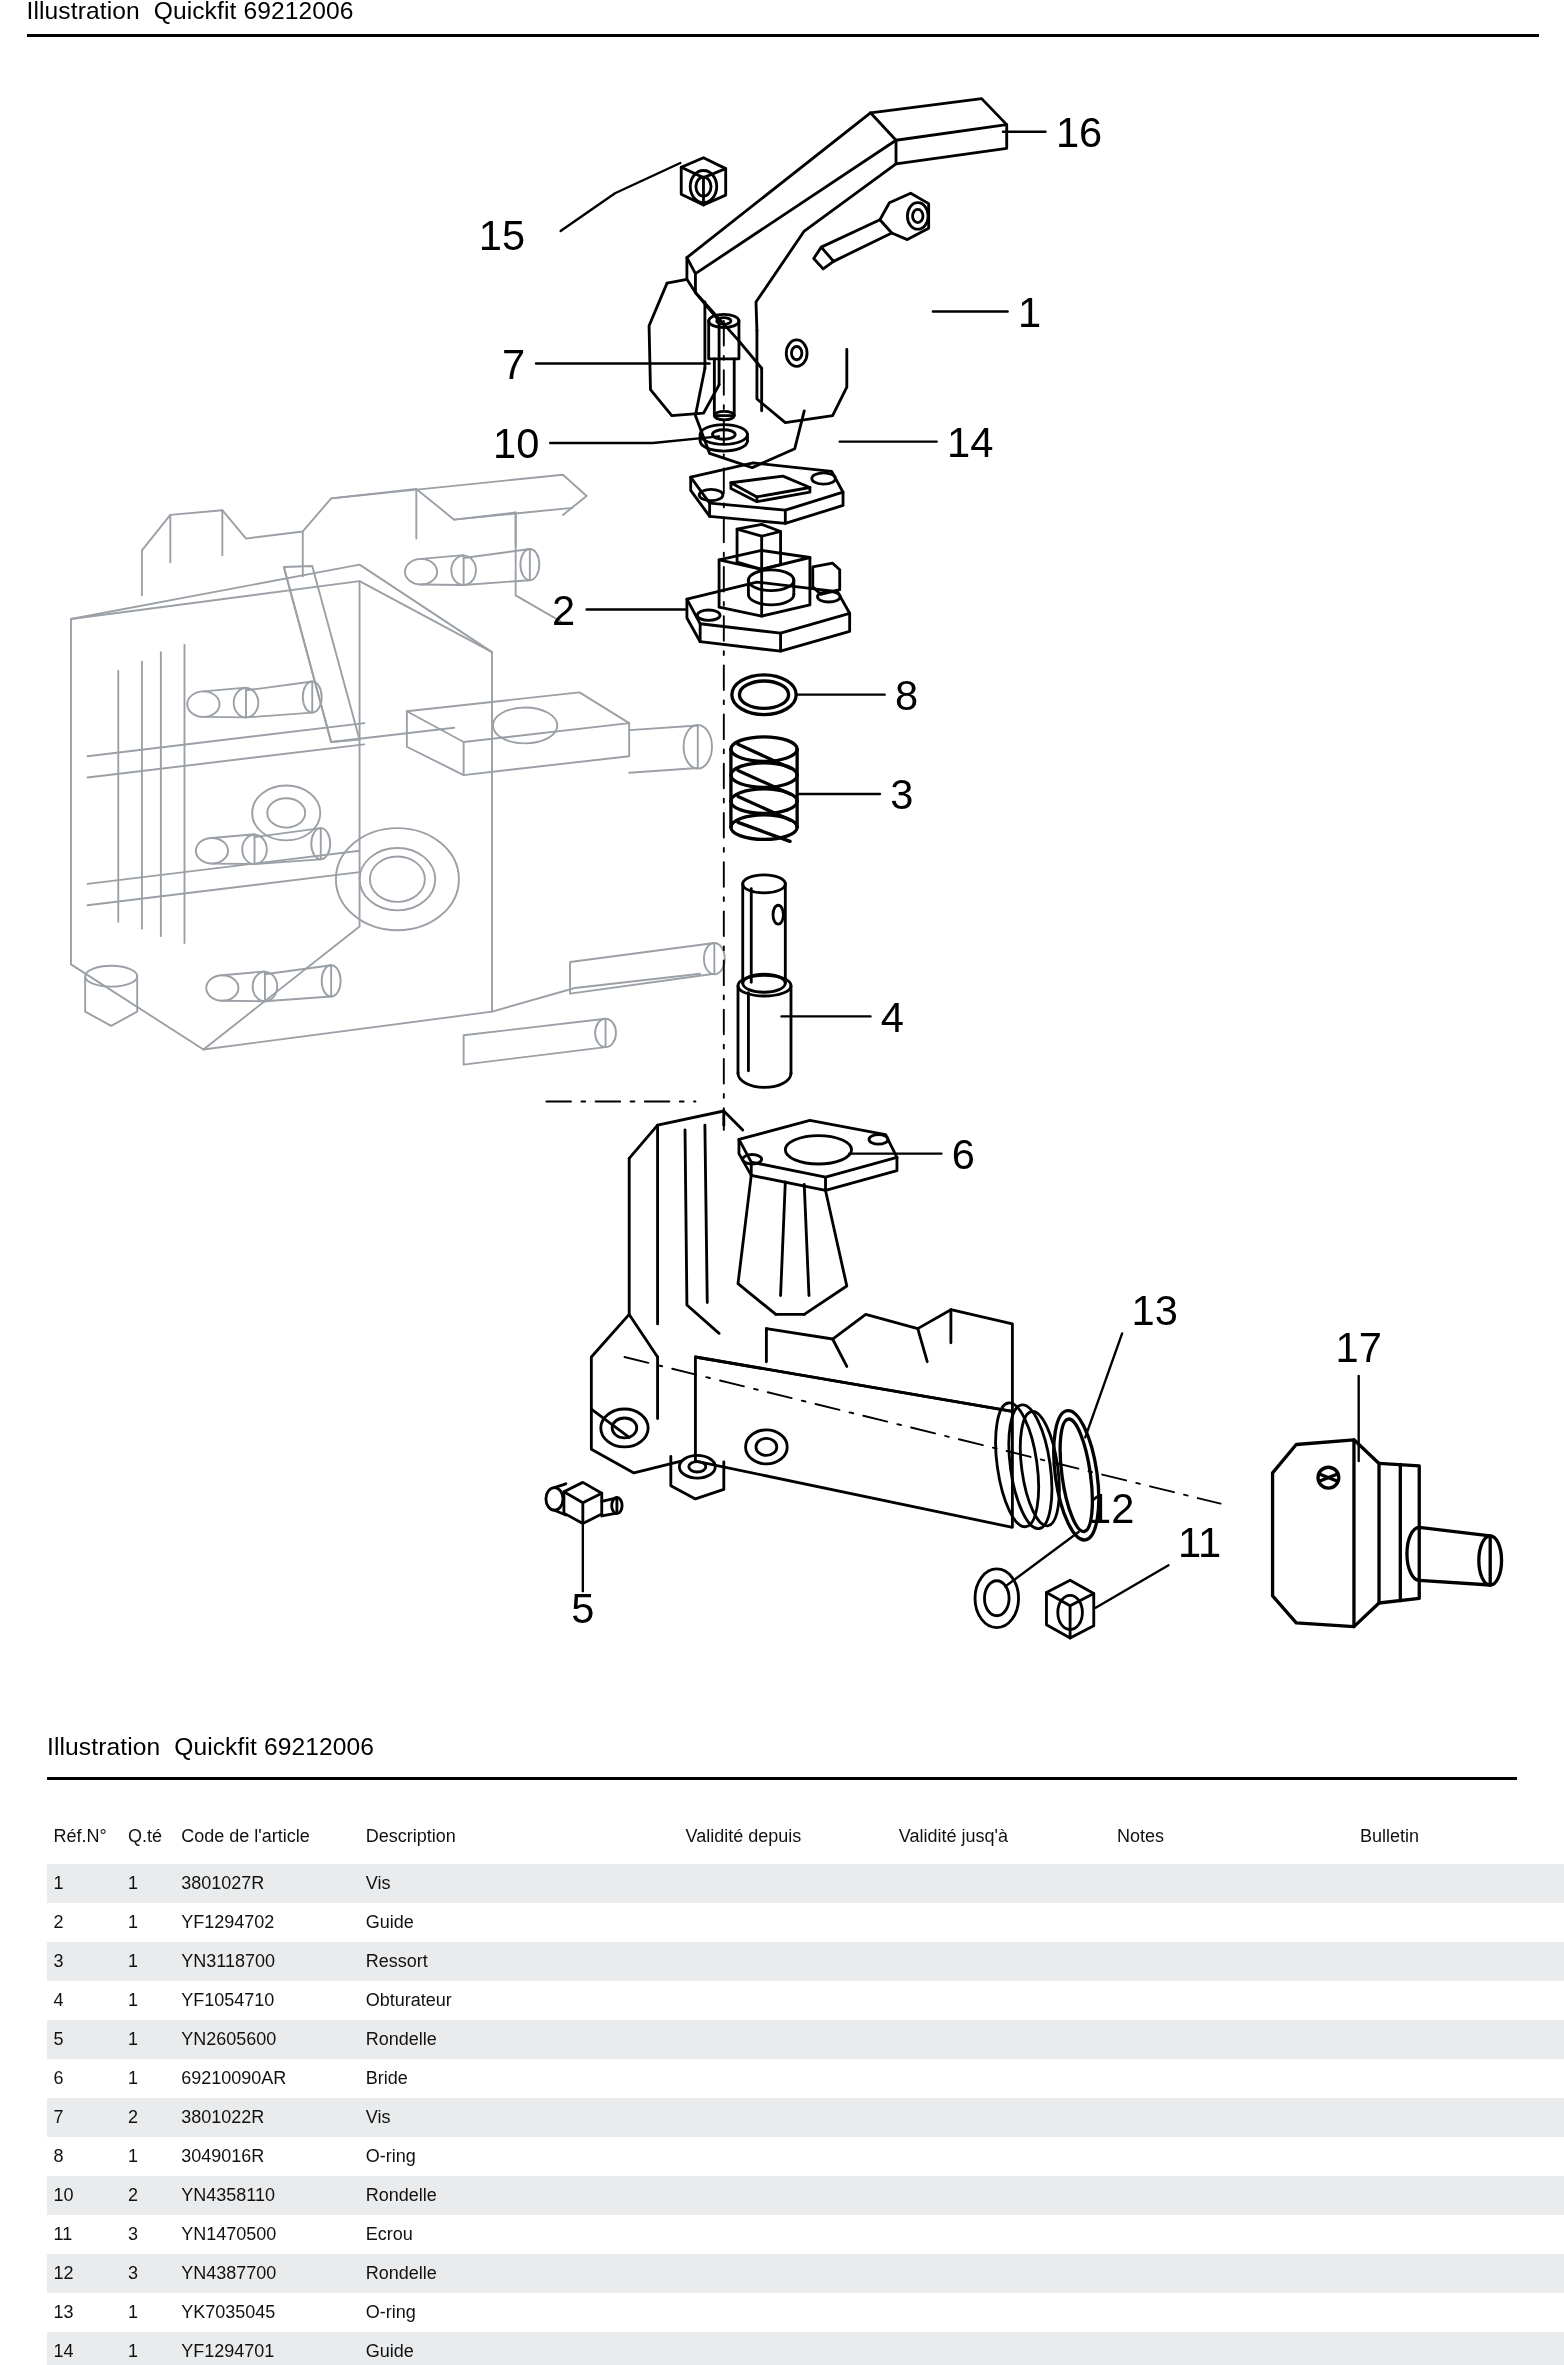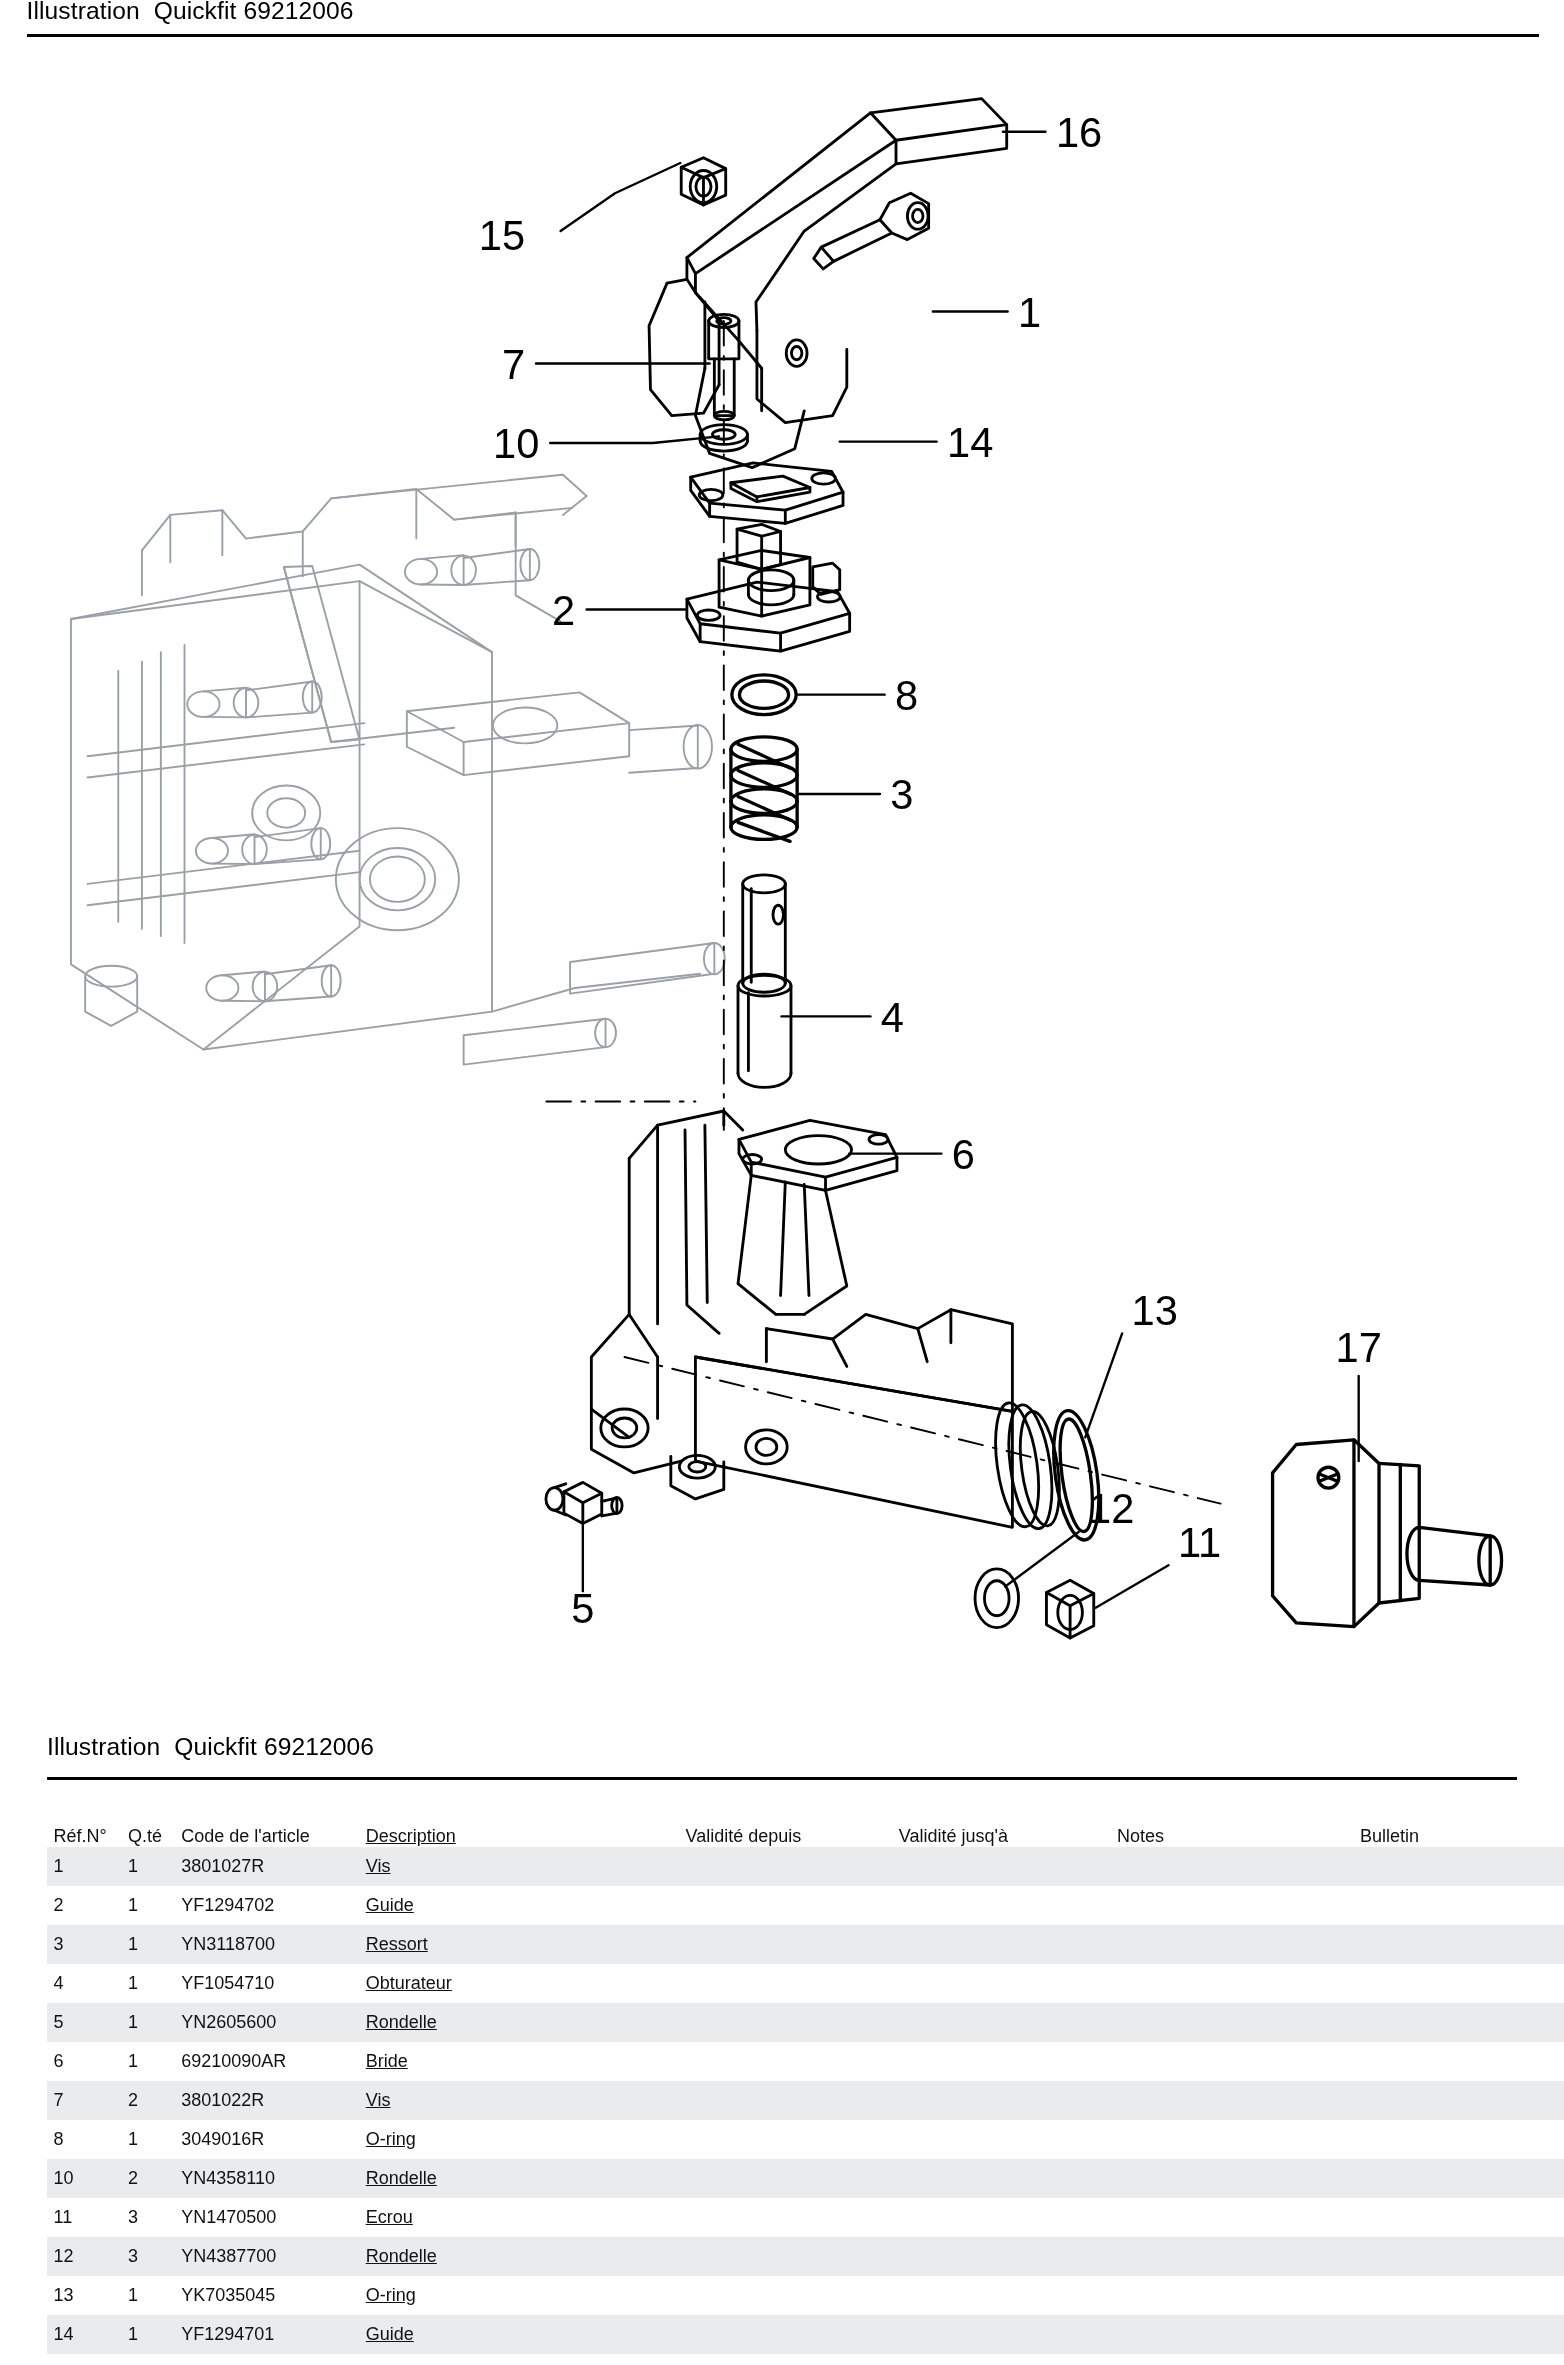--- a/index.html
+++ b/index.html
@@ -62,42 +62,42 @@
     width: 1517px;
     margin-left: 47px;
     table-layout: fixed;
   }
   table.pt th {
     font-family: "Liberation Sans", sans-serif;
     font-size: 18px;
     font-weight: 400;
     color: #111111;
     text-align: left;
-    padding: 0 0 0 0;
+    padding: 0 0 17px 0;
     vertical-align: bottom;
     white-space: nowrap;
   }
   table.pt td {
     font-family: "Liberation Sans", sans-serif;
     font-size: 18px;
     font-weight: 400;
     color: #111111;
     text-align: left;
     height: 39px;
     padding: 0;
     vertical-align: middle;
     white-space: nowrap;
   }
   table.pt tbody tr.odd td { background: #e9ebed; }
   table.pt tbody tr.even td { background: #ffffff; }
 
   .c-ref  { width: 79px; padding-left: 6.6px !important; }
   .c-qty  { width: 52px; }
   .c-code { width: 180px; }
-  .c-desc { width: 312px; text-decoration: underline; }
+  .c-desc { width: 312px; }
   .c-vdep { width: 208px; margin-left: 44px; }
   .c-vjus { width: 213px; }
   .c-note { width: 237px; }
   .c-bull { width: 199px; margin-top: 12px; }
 </style>
 </head>
 <body>
 
 <div id="page">
 

